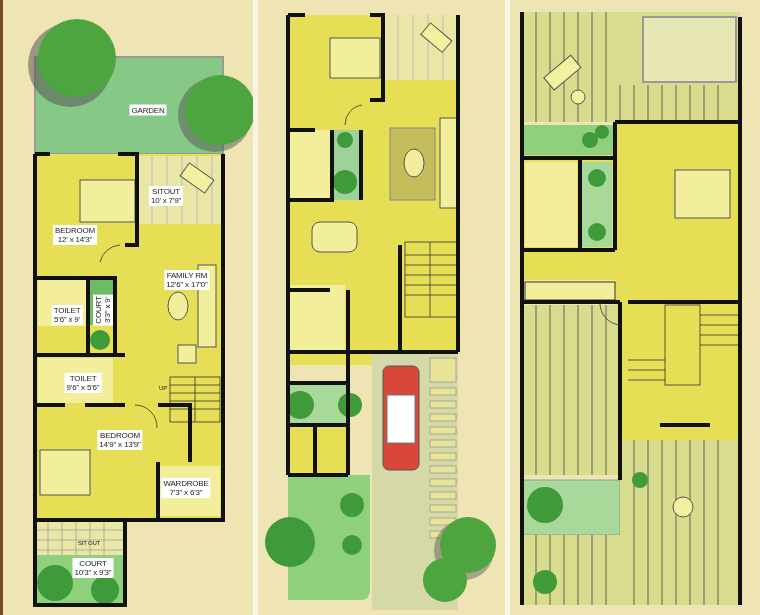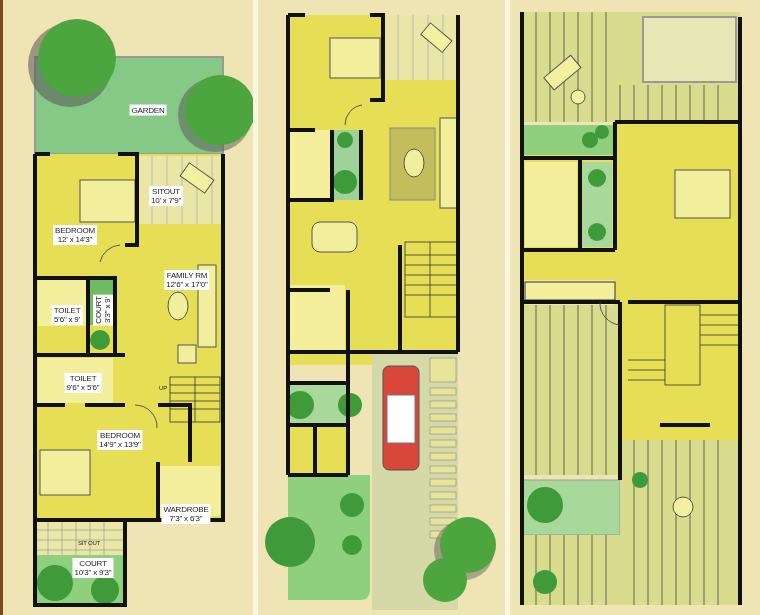--- a/index.html
+++ b/index.html
@@ -126,21 +126,21 @@
       <span>TOILET</span>
       <span>9'6" x 5'6"</span>
     </div>
   <div class="lbl plain" style="left:160px;top:388px;font-size:6px;">
       <span>UP</span>
     </div>
   <div class="lbl" style="left:117px;top:440px;">
       <span>BEDROOM</span>
       <span>14'9" x 13'9"</span>
     </div>
-  <div class="lbl" style="left:183px;top:488px;margin-top:26px;">
+  <div class="lbl" style="left:183px;top:488px;">
       <span>WARDROBE</span>
       <span>7'3" x 6'3"</span>
     </div>
   <div class="lbl plain" style="left:86px;top:543px;font-size:6px;">
       <span>SIT OUT</span>
     </div>
   <div class="lbl" style="left:90px;top:568px;">
       <span>COURT</span>
       <span>10'3" x 9'3"</span>
     </div>

